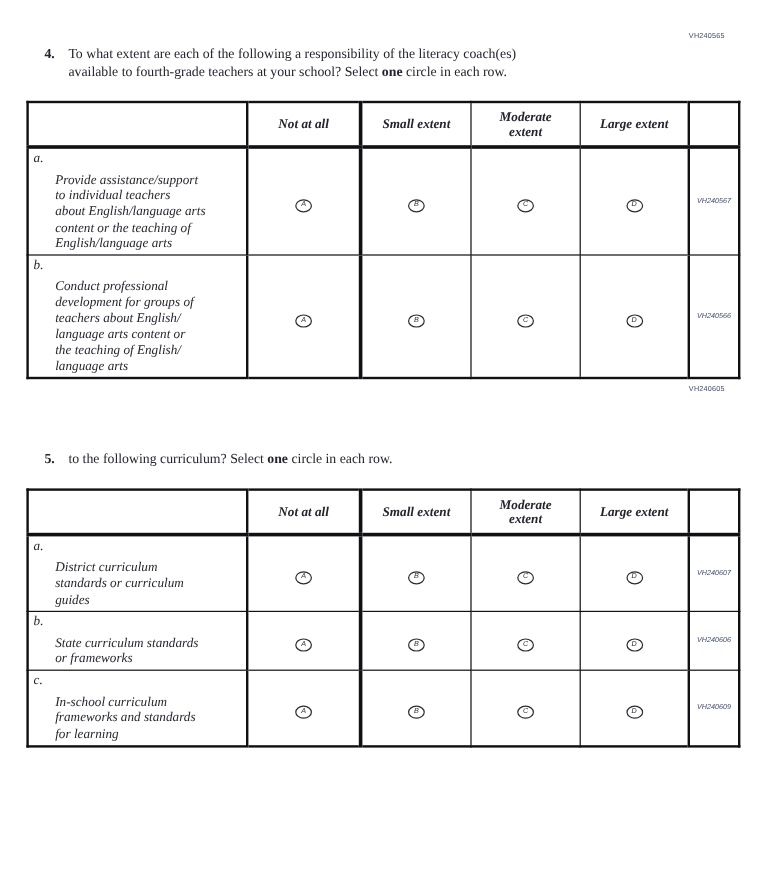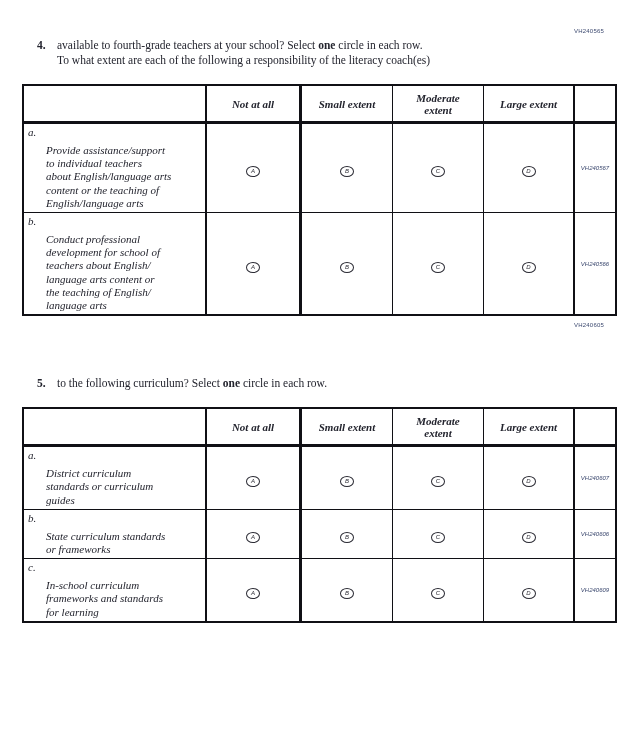--- a/index.html
+++ b/index.html
@@ -59,22 +59,22 @@
   .rh-q5c{height:42px;}
 </style>
 </head>
 <body>
 
 <div class="qcode" id="q4-code">VH240565</div>
 
 <div class="question-text" id="q4-text">
   <span class="qnum">4.</span>
   <div class="qlines">
+    <div class="qline">To what extent are each of the following a responsibility of the literacy coach(es)</div>
     <div class="qline"><span>available to fourth-grade teachers at your school? Select</span> <b>one</b> <span>circle in each row.</span></div>
-    <div class="qline">To what extent are each of the following a responsibility of the literacy coach(es)</div>
   </div>
 </div>
 
 <table class="grid" id="q4-table">
   <colgroup>
       <col class="c0">
       <col class="c1">
       <col class="c2">
       <col class="c3">
       <col class="c4">
@@ -104,21 +104,21 @@
       <td class="c1 opt-cell"><span class="circle">A</span></td>
       <td class="c2 opt-cell"><span class="circle">B</span></td>
       <td class="c3 opt-cell"><span class="circle">C</span></td>
       <td class="c4 opt-cell"><span class="circle">D</span></td>
       <td class="c5 code-cell">VH240567</td>
     </tr>
     <tr class="rh-q4b">
       <td class="c0 stub">
         <span class="letter">b.</span>
         <div class="stub-text prelines">Conduct professional
-development for school of
+development for groups of
 teachers about English/
 language arts content or
 the teaching of English/
 language arts</div>
       </td>
       <td class="c1 opt-cell"><span class="circle">A</span></td>
       <td class="c2 opt-cell"><span class="circle">B</span></td>
       <td class="c3 opt-cell"><span class="circle">C</span></td>
       <td class="c4 opt-cell"><span class="circle">D</span></td>
       <td class="c5 code-cell">VH240566</td>

